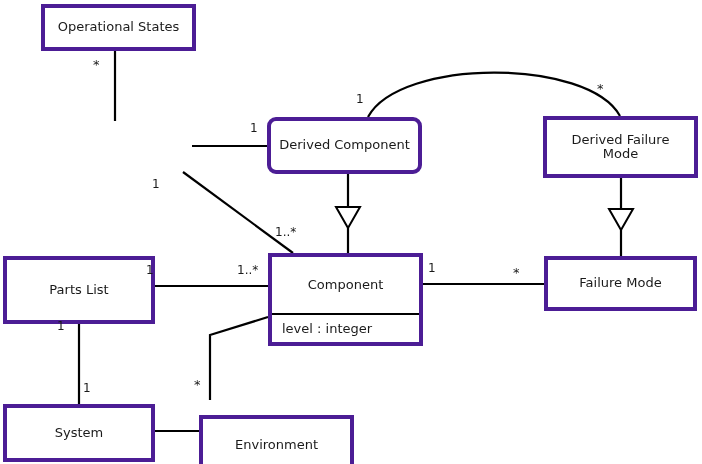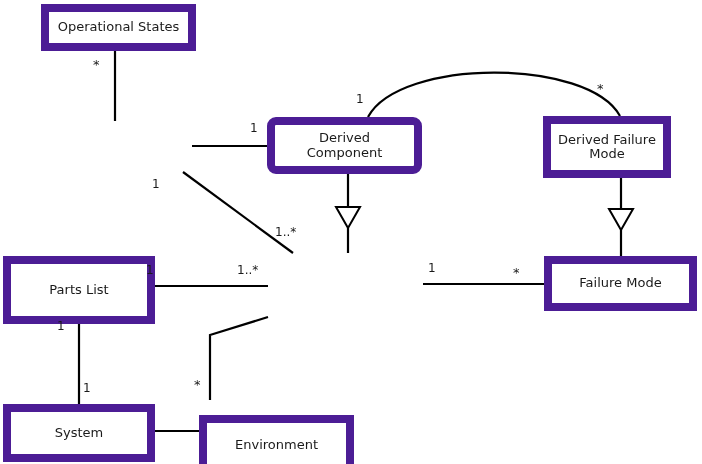--- a/index.html
+++ b/index.html
@@ -12,21 +12,21 @@
   }
   #diagram-canvas {
     position: relative;
     width: 702px;
     height: 464px;
     background: #ffffff;
     overflow: hidden;
   }
   .uml-class {
     position: absolute;
-    border: 8px solid #4c1d95;
+    border: 4px solid #4c1d95;
     background: #ffffff;
     box-sizing: border-box;
     display: flex;
     flex-direction: column;
   }
   .uml-name-compartment {
     flex: 1 1 auto;
     display: flex;
     align-items: center;
     justify-content: center;
@@ -112,28 +112,32 @@
 
   <div class="uml-class" style="left:41px; top:4px; width:155px; height:47px;">
     <div class="uml-name-compartment">Operational States</div>
   </div>
 
 
   <div class="uml-class" style="left:267px; top:117px; width:155px; height:57px;border-radius:9px;">
     <div class="uml-name-compartment">Derived Component</div>
   </div>
 
-  <div class="uml-class" style="left:543px; top:116px; width:128px; height:62px;">
+  <div class="uml-class" style="left:543px; top:116px; width:155px; height:62px;">
     <div class="uml-name-compartment">Derived Failure Mode</div>
   </div>
 
   <div class="uml-class" style="left:3px; top:256px; width:152px; height:68px;">
     <div class="uml-name-compartment">Parts List</div>
   </div>
 
+  <div class="uml-class" style="left:268px; top:253px; width:155px; height:93px;">
+    <div class="uml-name-compartment">Component</div>
+    <div class="uml-attr-compartment">level : integer</div>
+  </div>
 
   <div class="uml-class" style="left:544px; top:256px; width:153px; height:55px;">
     <div class="uml-name-compartment">Failure Mode</div>
   </div>
 
   <div class="uml-class" style="left:3px; top:404px; width:152px; height:58px;">
     <div class="uml-name-compartment">System</div>
   </div>
 
   <div class="uml-class" style="left:199px; top:415px; width:155px; height:61px;">

